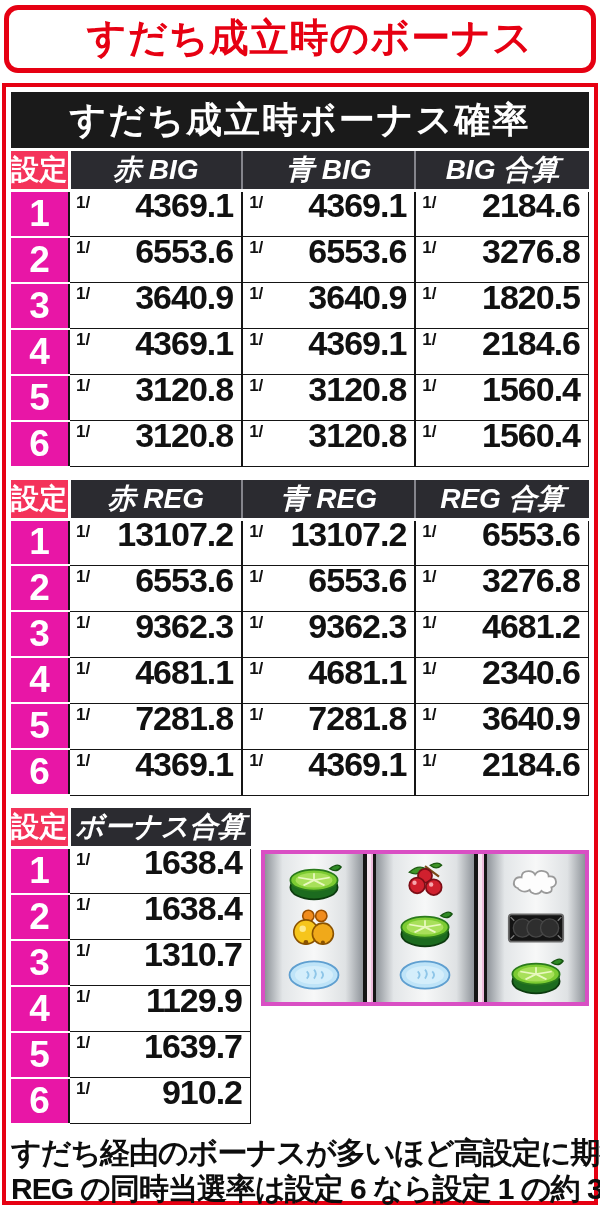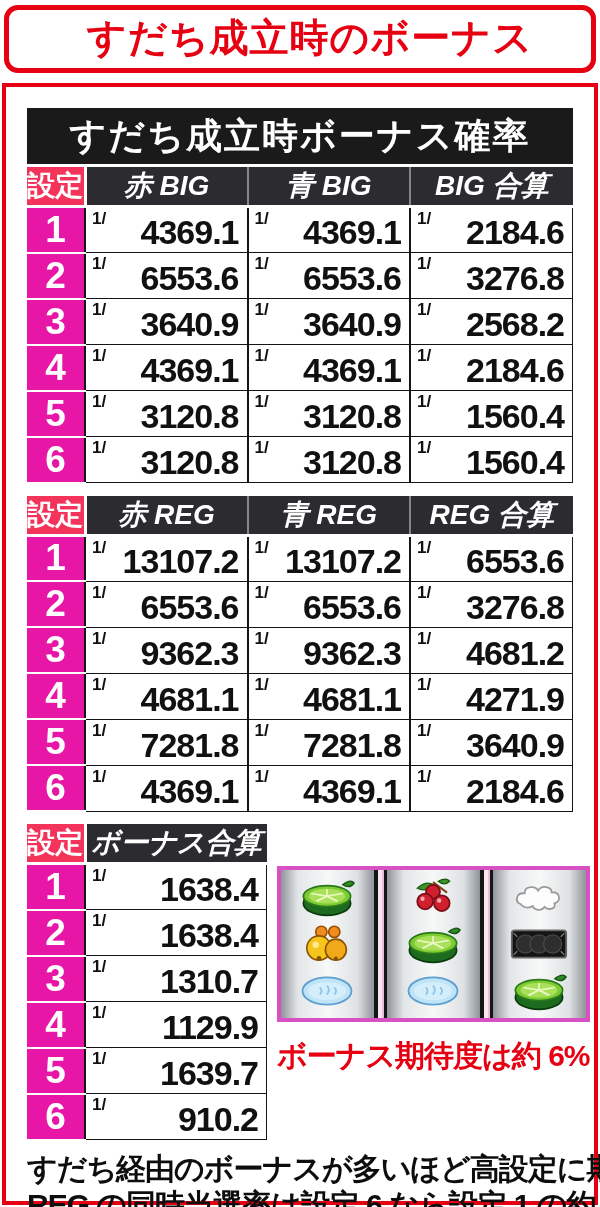--- a/index.html
+++ b/index.html
@@ -30,21 +30,21 @@
     letter-spacing:1px;
     line-height:50px;
     white-space:nowrap;
     margin-left:20px;
   }
   
   .main-box{
     margin:0 2px 2px 2px;
     border:4px solid var(--red);
     background:#fff;
-    padding:21px;
+    padding:5px;
     height:1122px;
   }
   .black-header{
     background:var(--panelblack);
     color:#fff;
     text-align:center;
     font-size:36px;
     font-weight:bold;
     letter-spacing:2px;
     line-height:56px;
@@ -97,21 +97,21 @@
   }
   td.data-cell .frac{
     position:absolute;
     top:1px;left:6px;
     font-size:17px;
     font-weight:bold;
     color:var(--ink);
   }
   td.data-cell .num{
     position:absolute;
-    right:8px;bottom:1px;
+    right:8px;bottom:12px;
     font-size:34px;
     font-weight:bold;
     letter-spacing:-1px;
     color:var(--ink);
     line-height:38px;
   }
   
   .bottom-section{
     display:flex;
     align-items:flex-start;
@@ -225,21 +225,21 @@
           <td class="data-cell">
             <span class="frac">1/</span>
             <span class="num">3640.9</span>
           </td>
           <td class="data-cell">
             <span class="frac">1/</span>
             <span class="num">3640.9</span>
           </td>
           <td class="data-cell">
             <span class="frac">1/</span>
-            <span class="num">2568.2</span>
+            <span class="num">1820.5</span>
           </td>
         </tr>
         <tr>
           <td class="setting-cell">4</td>
           <td class="data-cell">
             <span class="frac">1/</span>
             <span class="num">4369.1</span>
           </td>
           <td class="data-cell">
             <span class="frac">1/</span>
@@ -349,21 +349,21 @@
           <td class="data-cell">
             <span class="frac">1/</span>
             <span class="num">4681.1</span>
           </td>
           <td class="data-cell">
             <span class="frac">1/</span>
             <span class="num">4681.1</span>
           </td>
           <td class="data-cell">
             <span class="frac">1/</span>
-            <span class="num">4271.9</span>
+            <span class="num">2340.6</span>
           </td>
         </tr>
         <tr>
           <td class="setting-cell">5</td>
           <td class="data-cell">
             <span class="frac">1/</span>
             <span class="num">7281.8</span>
           </td>
           <td class="data-cell">
             <span class="frac">1/</span>
@@ -524,21 +524,20 @@
             <ellipse cx="32" cy="23" rx="27" ry="12" fill="#7ccb32" stroke="#2a7a1c" stroke-width="2"></ellipse>
             <ellipse cx="32" cy="23" rx="21" ry="8.5" fill="#a8e05a"></ellipse>
             <path d="M32 23 L14 20 M32 23 L32 15 M32 23 L50 20 M32 23 L20 29 M32 23 L44 29" stroke="#e9f8c0" stroke-width="2" fill="none"></path>
             <path d="M50 10 q9 -7 13 -2 q-5 7 -13 2z" fill="#2f8a25" stroke="#14520f" stroke-width="1.5"></path>
           </svg>
         </div>
 
       </div>
 
       <div class="reel-caption">
-        <div>ボーナス期待度は約 6%</div>
       </div>
     </div>
   </div>
 
   <div class="footer-note">
     <div>すだち経由のボーナスが多いほど高設定に期待!</div>
     <div>REG の同時当選率は設定 6 なら設定 1 の約 3 倍!!</div>
   </div>
 
 </div>

